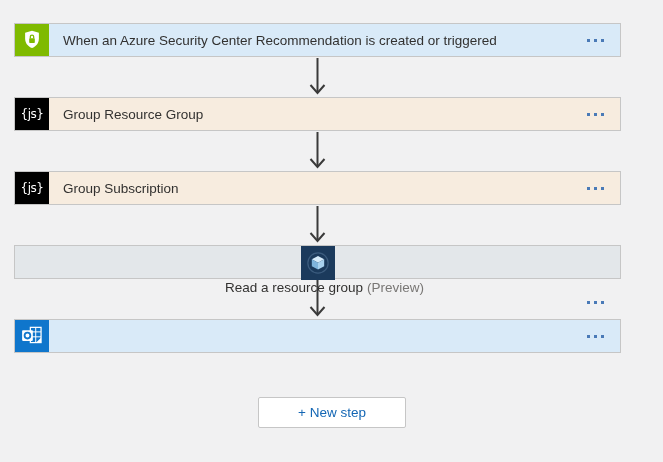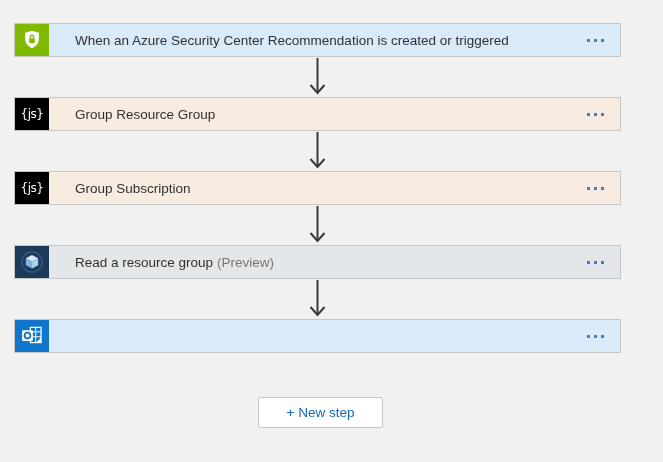--- a/index.html
+++ b/index.html
@@ -13,21 +13,20 @@
     background:#f1f1f2;
     overflow:hidden;
   }
   .step-card{
     position:absolute;
     left:14px;width:605px;height:32px;
     border:1px solid #c6c6c6;
     display:flex;align-items:center;
     cursor:pointer;
     box-sizing:content-box;
-    gap:12px;
   }
   .step-card .icon-box{
     width:34px;height:100%;
     flex:0 0 34px;
     display:flex;align-items:center;justify-content:center;
   }
   .step-card .title-wrap{
     padding-left:14px;
     font-size:13.5px;
     color:#323130;
@@ -54,21 +53,21 @@
     background:transparent;border:none;cursor:pointer;
   }
   .menu-btn i{
     display:block;width:3px;height:3px;background:#4a7ab7;
   }
   .arrow{
     position:absolute;left:309px;width:17px;height:38px;
   }
   .new-step-btn{
     position:absolute;
-    left:258px;top:397px;width:125px;height:31px;
+    left:258px;top:397px;width:148px;height:31px;
     background:#ffffff;
     border:1px solid #c6c6c6;
     border-radius:2px;
     font-family:"Liberation Sans","DejaVu Sans",sans-serif;
     font-size:13.5px;
     color:#1366b4;
     cursor:pointer;
   }
 </style>
 </head>
@@ -130,21 +129,21 @@
           <i></i>
         </span>
     </button>
   </div>
 
   <svg class="arrow" style="top:206px;" viewBox="0 0 17 38">
     <line x1="8.5" y1="0" x2="8.5" y2="34" stroke="#3a3a3a" stroke-width="2"></line>
     <polyline points="1.5,27 8.5,35 15.5,27" fill="none" stroke="#3a3a3a" stroke-width="2"></polyline>
   </svg>
 
-  <div class="step-card card-gray" style="top:245px;">
+  <div class="step-card card-gray" style="top:245px;flex-direction:column;">
     <div class="icon-box icon-navy">
       <svg width="30" height="30" viewBox="0 0 34 34">
         <circle cx="17" cy="17" r="11.5" fill="none" stroke="#3c5c7e" stroke-width="1.4"></circle>
         <path d="M17 9 L24 12.8 L17 16.6 L10 12.8 Z" fill="#d6ebfa"></path>
         <path d="M24 12.8 V20.6 L17 24.4 V16.6 Z" fill="#a9d2ef"></path>
         <path d="M10 12.8 V20.6 L17 24.4 V16.6 Z" fill="#7fb4dc"></path>
       </svg>
     </div>
     <div class="title-wrap"><span>Read a resource group</span><span class="suffix">(Preview)</span></div>
     <button class="menu-btn">

